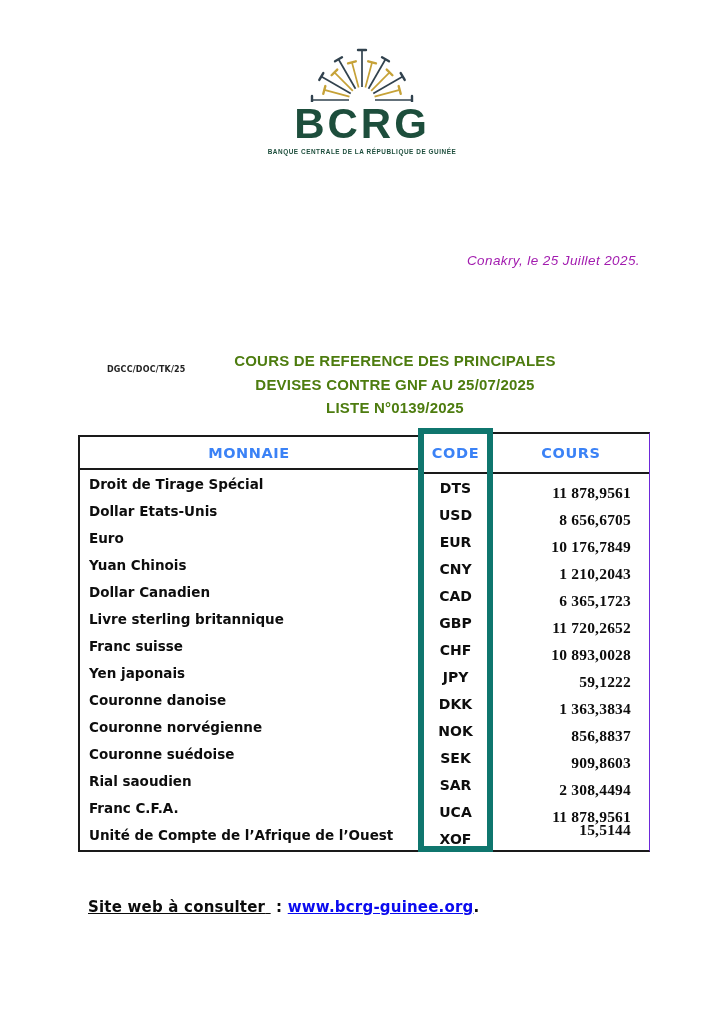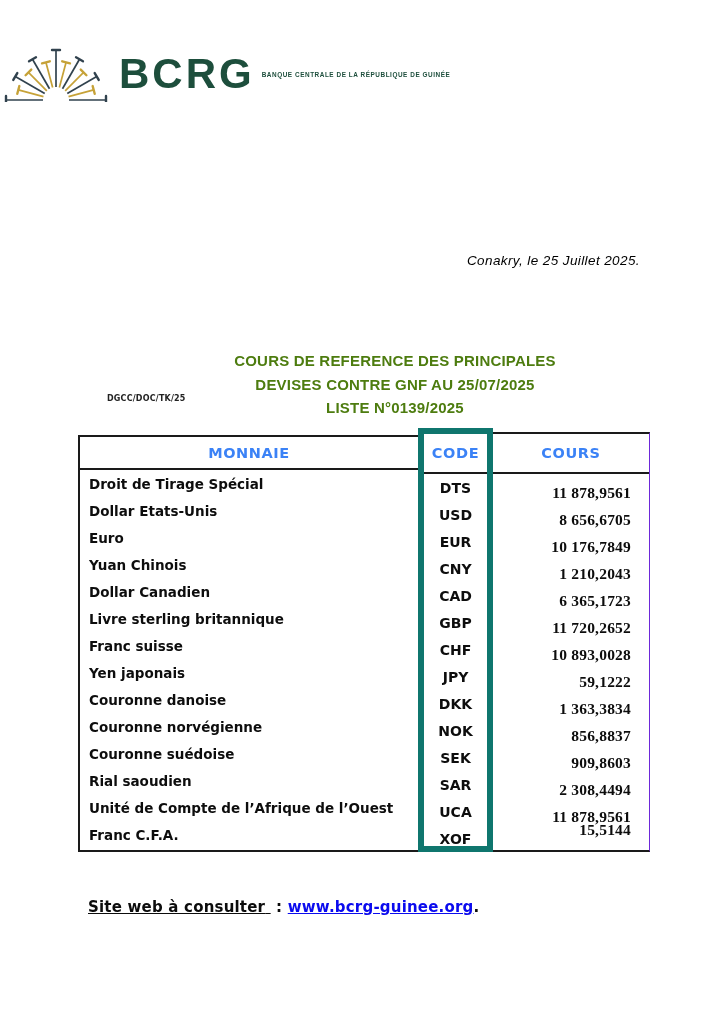--- a/index.html
+++ b/index.html
@@ -9,45 +9,45 @@
     font-family:"DejaVu Sans", sans-serif;
     color:#111;
     position:relative;
     overflow:hidden;
   }
   .page { position:absolute; inset:0; background:#fff; }
 
   
   .logo {
     position:absolute; top:44px; left:0; right:0;
-    display:flex; flex-direction:row; align-items:center;gap:7px;
+    display:flex; flex-direction:column; align-items:center;
   }
   .logo-fan { display:block; }
   .logo-wordmark {
     font-family:"Liberation Sans", sans-serif;
     font-weight:700; font-size:42px; line-height:1.0;
     letter-spacing:3px; color:#1d4e3c; margin-top:1px;
   }
   .logo-tagline {
     font-family:"Liberation Sans", sans-serif;
     font-weight:700; font-size:6.4px; letter-spacing:0.55px;
     color:#1d4e3c; margin-top:3px; white-space:nowrap;
   }
 
   
   .dateline {
     position:absolute; top:253px; right:84px;
     font-family:"Liberation Sans", sans-serif;
-    font-style:italic; font-size:13.5px; color:#000000;
+    font-style:italic; font-size:13.5px; color:#a21caf;
     letter-spacing:0.4px;
   }
 
   
   .ref-code {
-    position:absolute; left:107px; top:394px;
+    position:absolute; left:107px; top:365px;
     font-size:8px; font-weight:700; color:#222; letter-spacing:0.2px;
   }
   .title-block {
     position:absolute; left:150px; top:349px; width:490px;
     text-align:center;
     font-family:"Liberation Sans", sans-serif;
     font-weight:700; font-size:15px; color:#4d7c0f;
     line-height:23.5px; letter-spacing:0.2px;
   }
 
@@ -167,22 +167,22 @@
         <div class="row-name">Euro</div>
         <div class="row-name">Yuan Chinois</div>
         <div class="row-name">Dollar Canadien</div>
         <div class="row-name">Livre sterling britannique</div>
         <div class="row-name">Franc suisse</div>
         <div class="row-name">Yen japonais</div>
         <div class="row-name">Couronne danoise</div>
         <div class="row-name">Couronne norvégienne</div>
         <div class="row-name">Couronne suédoise</div>
         <div class="row-name">Rial saoudien</div>
+        <div class="row-name">Franc C.F.A.</div>
         <div class="row-name">Unité de Compte de l’Afrique de l’Ouest</div>
-        <div class="row-name">Franc C.F.A.</div>
       </div>
     </div>
 
     <div class="col col-code">
       <div class="th">CODE</div>
       <div class="body-rows">
         <div class="row-code">DTS</div>
         <div class="row-code">USD</div>
         <div class="row-code">EUR</div>
         <div class="row-code">CNY</div>

